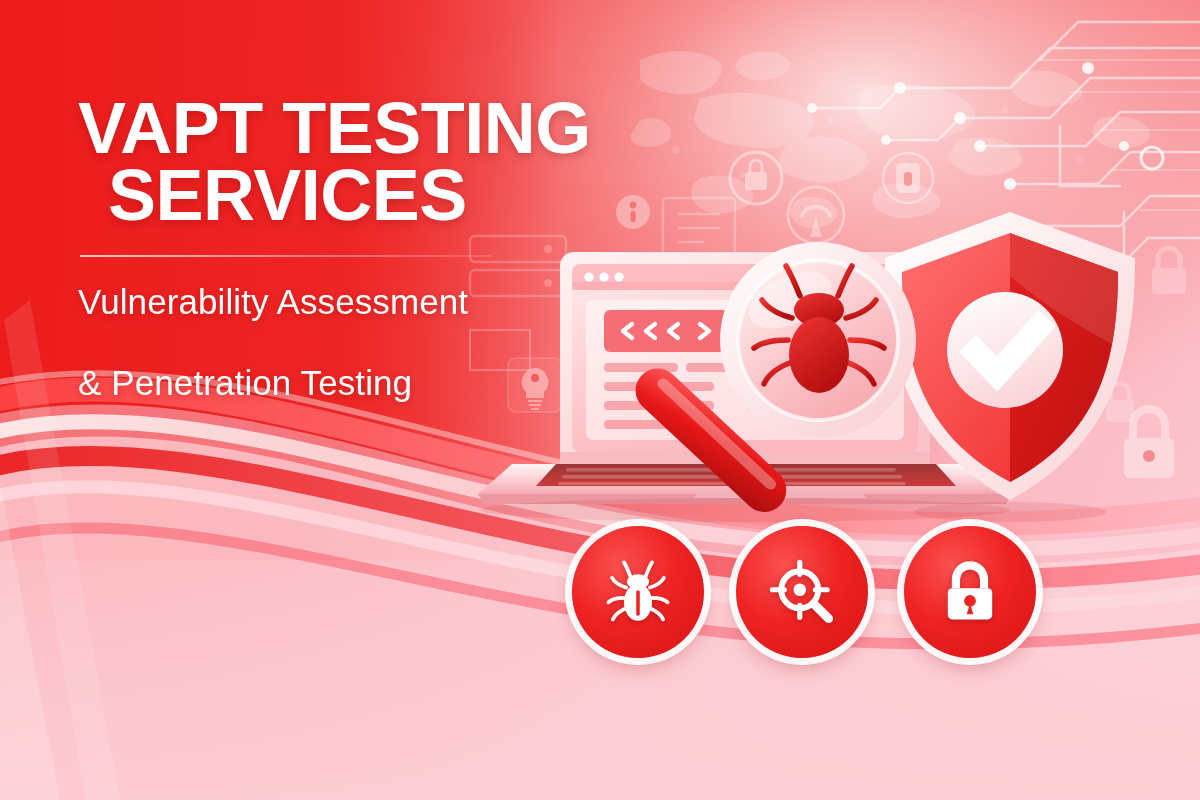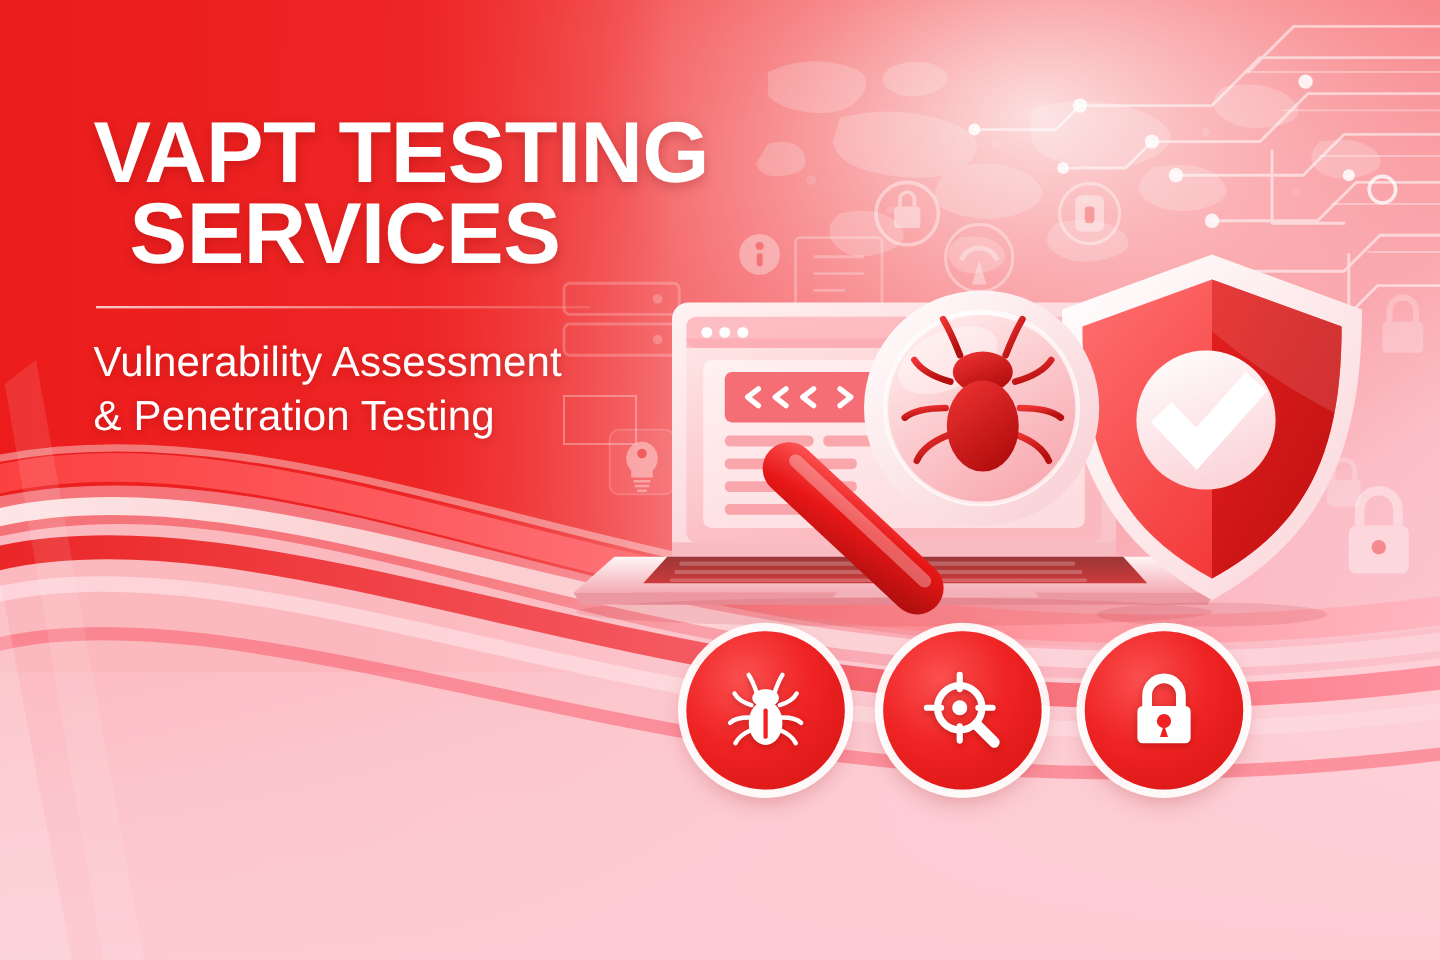--- a/index.html
+++ b/index.html
@@ -22,21 +22,21 @@
   #headline .l2{display:block;margin-left:30px;}
   #divider{
     width:412px;height:2px;margin:26px 0 22px 2px;
     background:linear-gradient(90deg,rgba(255,255,255,.75),rgba(255,255,255,.12));
   }
   #subheadline{
     margin:0;color:#ffffff;font-weight:400;
     font-size:35px;line-height:1.30;letter-spacing:.1px;
     text-shadow:0 2px 7px rgba(120,0,0,.30);
   }
-  #subheadline .s2{display:block;}
+  #subheadline .s2{display:block;margin-top:36px;}
 
   
   #badge-row{position:absolute;left:560px;top:520px;width:500px;height:160px;z-index:60;}
   .badge{position:absolute;top:6px;width:132px;height:132px;border-radius:50%;
     background:radial-gradient(circle at 36% 30%,#fb5050 0%,#ef2323 45%,#d51212 100%);
     box-shadow:0 0 0 7px rgba(255,255,255,.92),0 8px 20px rgba(150,0,0,.30);
     display:flex;align-items:center;justify-content:center;}
   #badge-bug{left:12px;}
   #badge-scan{left:176px;}
   #badge-lock{left:344px;}

